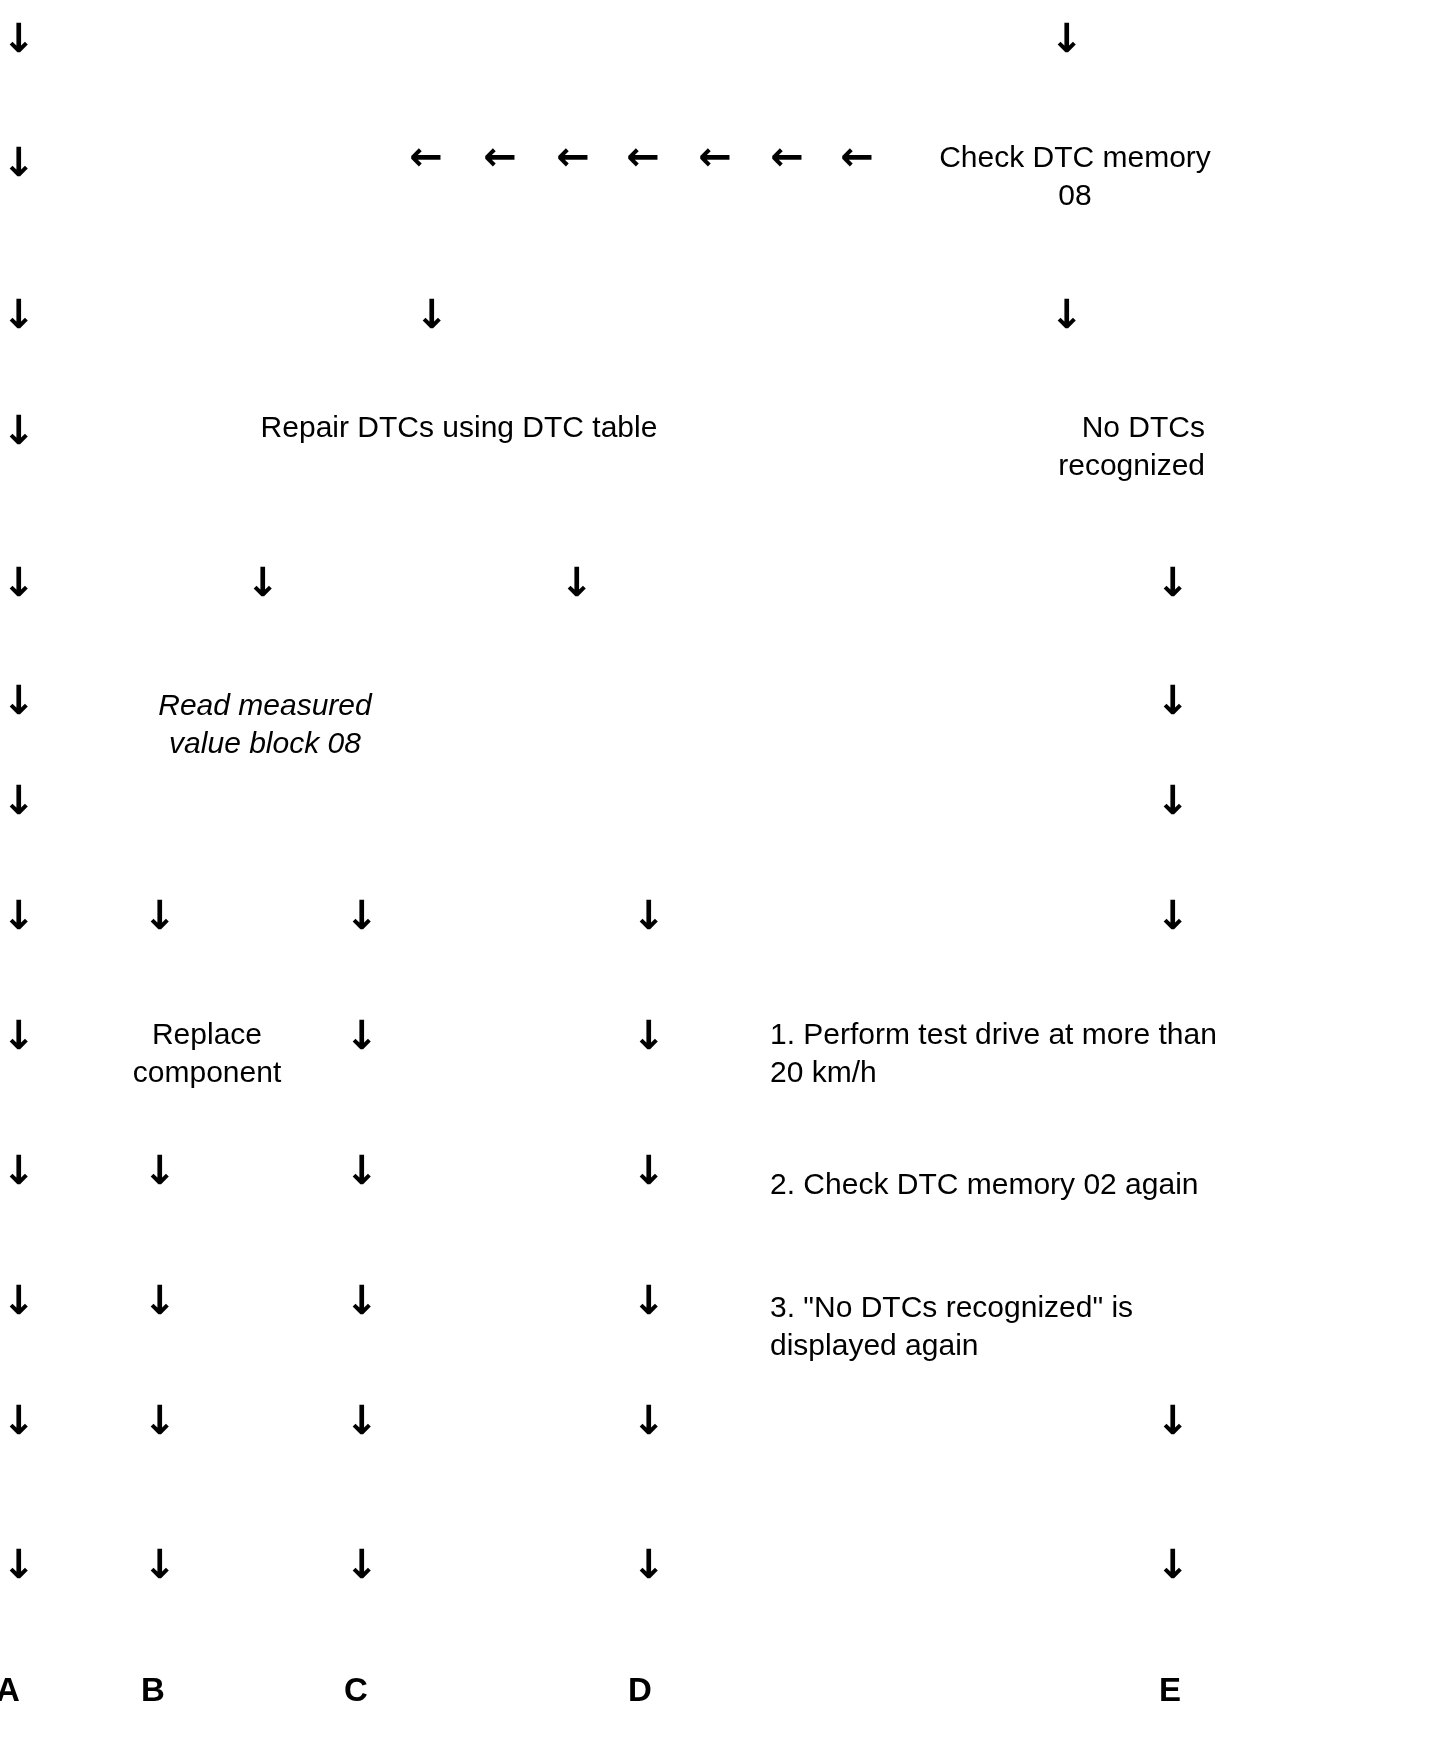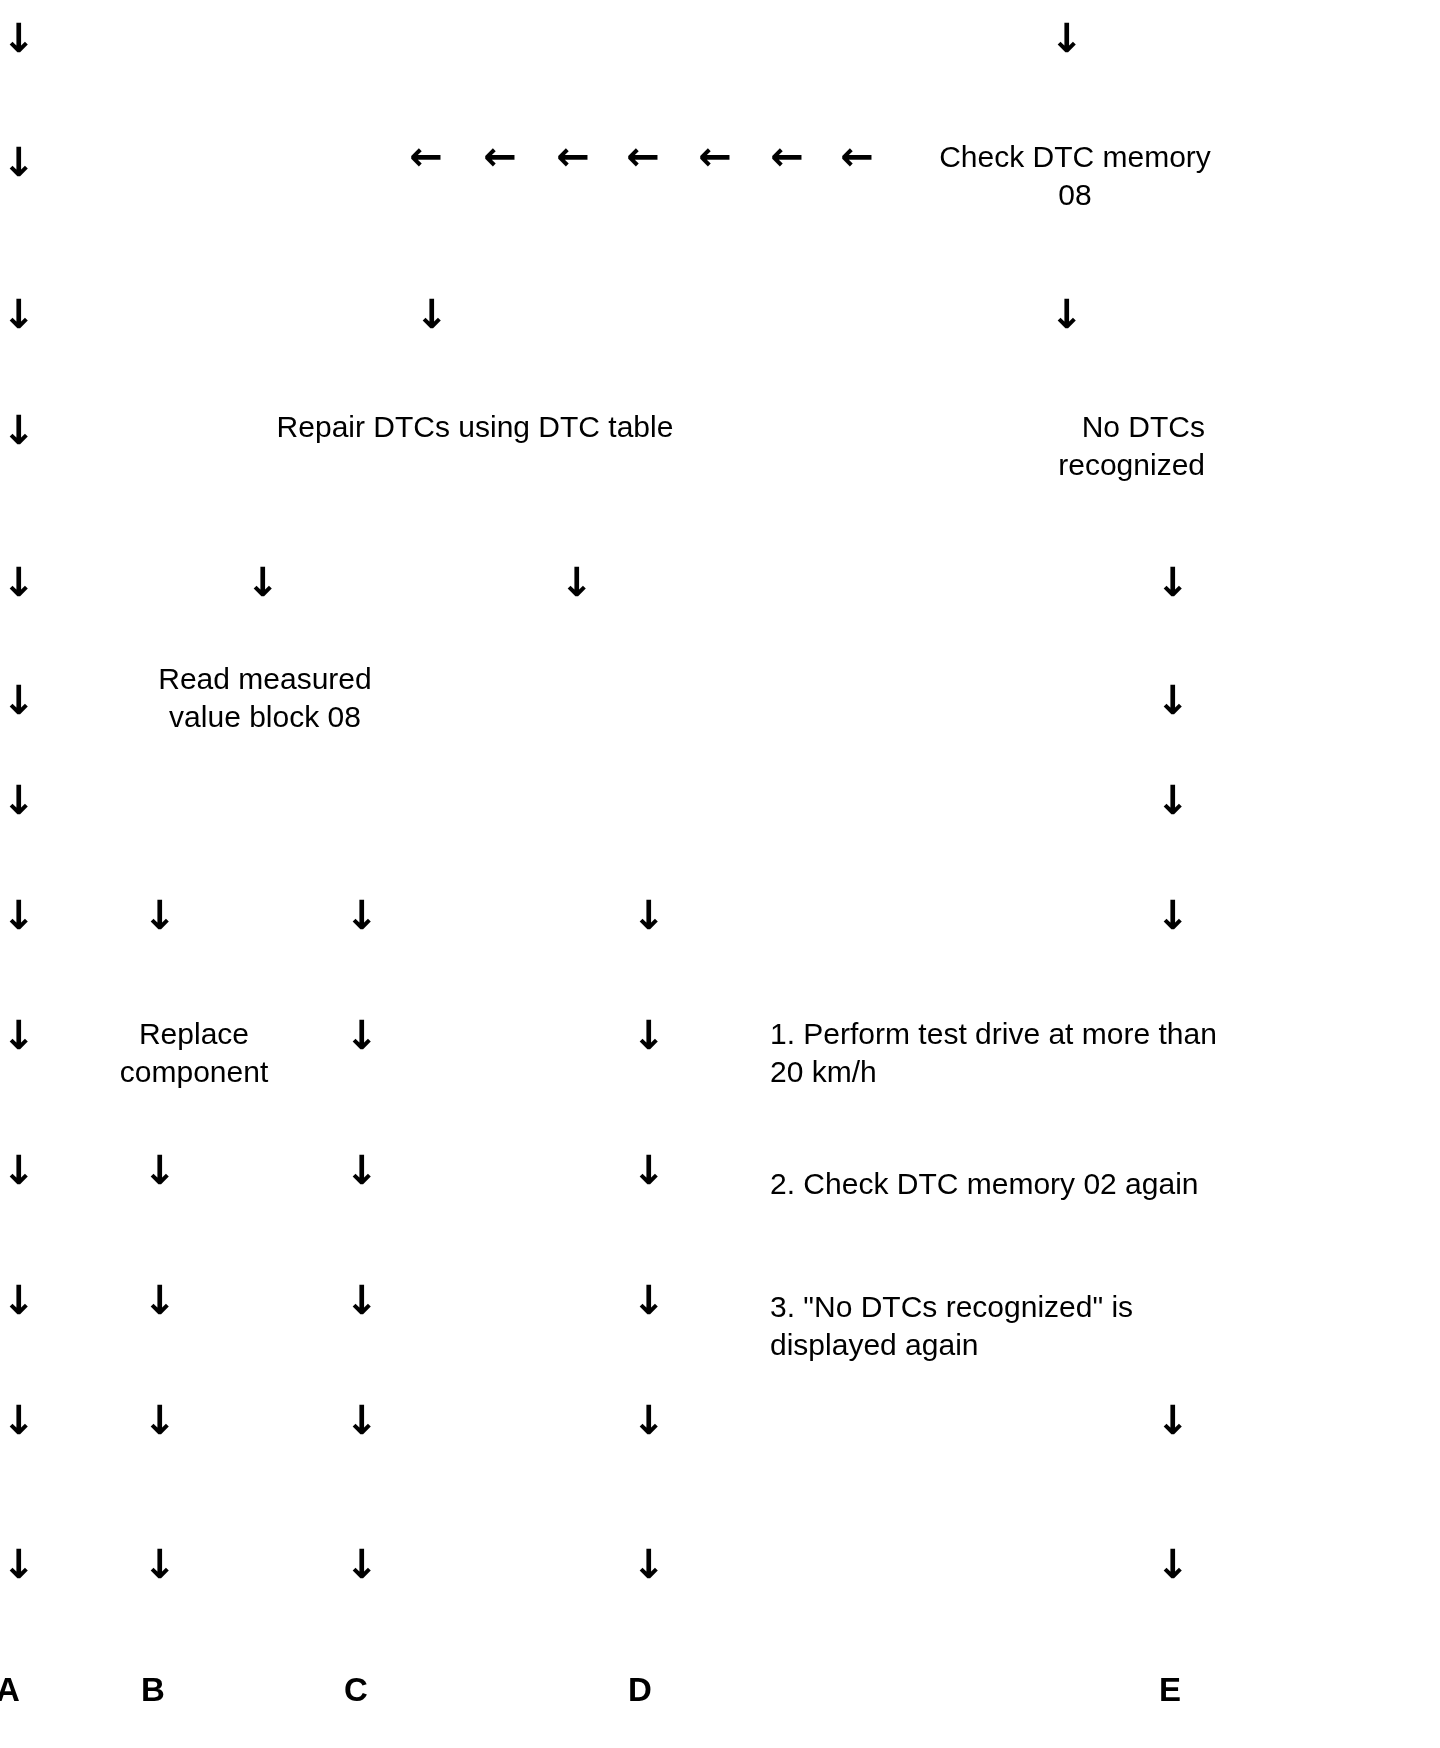--- a/index.html
+++ b/index.html
@@ -108,26 +108,26 @@
     <div class="arrow" style="left: 1156px; top: 1542px;">↓</div>
     <div class="arrow-left" style="left: 404px; top: 143px;">←</div>
     <div class="arrow-left" style="left: 478px; top: 143px;">←</div>
     <div class="arrow-left" style="left: 551px; top: 143px;">←</div>
     <div class="arrow-left" style="left: 621px; top: 143px;">←</div>
     <div class="arrow-left" style="left: 693px; top: 143px;">←</div>
     <div class="arrow-left" style="left: 765px; top: 143px;">←</div>
     <div class="arrow-left" style="left: 835px; top: 143px;">←</div>
     <div class="textblock t-center" style="left: 910px; top: 138px; width: 330px;">Check DTC memory
 08</div>
-    <div class="textblock t-center" style="left: 240px; top: 408px; width: 470px;">Repair DTCs using DTC table</div>
+    <div class="textblock t-center" style="left: 224px; top: 408px; width: 470px;">Repair DTCs using DTC table</div>
     <div class="textblock t-center" style="left: 985px; top: 408px; width: 220px; text-align: right;">No DTCs
 recognized</div>
-    <div class="textblock t-center" style="left: 130px; top: 660px; width: 270px;">Read measured
+    <div class="textblock t-center" style="left: 130px; top: 686px; width: 270px; font-style: italic;">Read measured
 value block 08</div>
-    <div class="textblock t-center" style="left: 94px; top: 1015px; width: 200px;">Replace
+    <div class="textblock t-center" style="left: 107px; top: 1015px; width: 200px;">Replace
 component</div>
     <div class="textblock t-left" style="left: 770px; top: 1015px; width: 540px;">1. Perform test drive at more than
 20 km/h</div>
     <div class="textblock t-left" style="left: 770px; top: 1165px; width: 540px;">2. Check DTC memory 02 again</div>
     <div class="textblock t-left" style="left: 770px; top: 1288px; width: 540px;">3. "No DTCs recognized" is
 displayed again</div>
     <div class="letter" style="left: -12px; top: 1672px;">A</div>
     <div class="letter" style="left: 133px; top: 1672px;">B</div>
     <div class="letter" style="left: 336px; top: 1672px;">C</div>
     <div class="letter" style="left: 620px; top: 1672px;">D</div>

